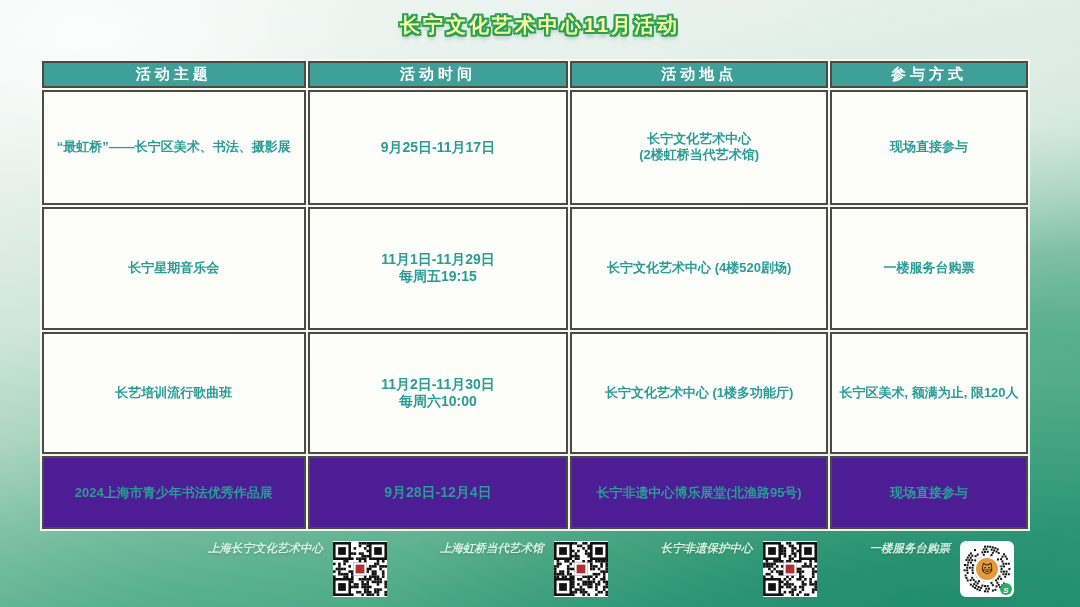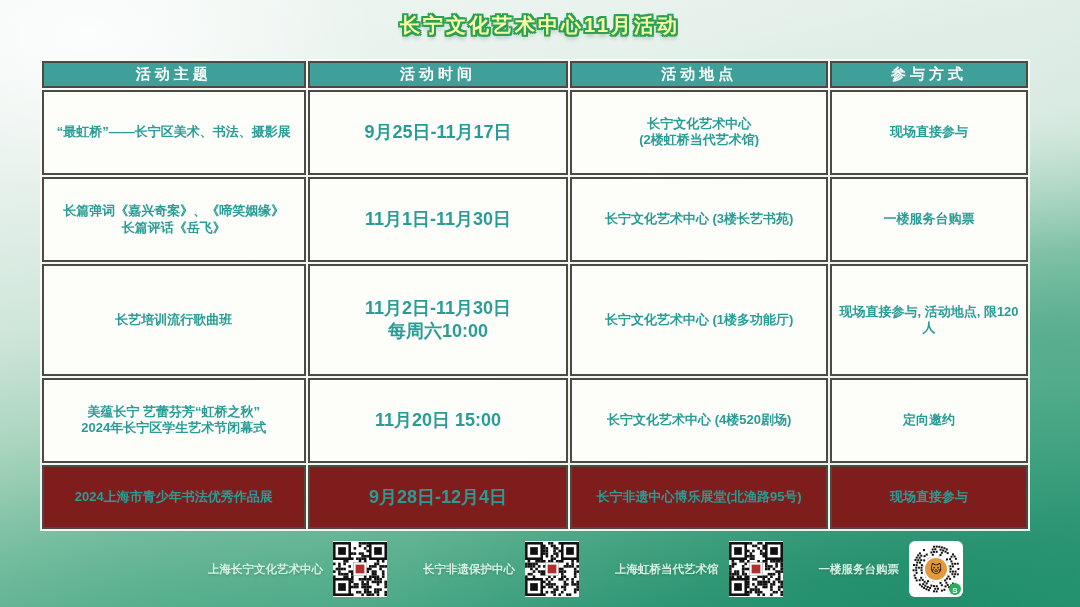--- a/index.html
+++ b/index.html
@@ -43,32 +43,32 @@
     line-height:1.25;
   }
   table.activities th {
     background:#3fa099;
     color:#ffffff;
     font-size:15px;
     letter-spacing:4px;
     height:24px;
     margin-left:28px;
   }
-  table.activities td.time { font-size:18px; }
-  table.activities tr.highlight td { background:#7f1d1d; }
+  table.activities td.time { font-size:14px; }
+  table.activities tr.highlight td { background:#4c1d95; }
   .col-theme  { width:26.9%; }
   .col-time   { width:26.6%; }
   .col-loc    { width:26.3%; }
   .col-method { width:20.2%; }
   .footer {
     position:absolute; left:0; top:536px; width:1080px; height:66px;
     display:flex; align-items:center;
     padding-left:208px;
   }
-  .qr-group { display:flex; align-items:center; margin-right:36px; }
+  .qr-group { display:flex; margin-right:53px;font-style:italic; }
   .qr-group .qr-label {
     color:rgba(228,248,238,.92);
     font-size:11.5px; font-weight:bold;
     margin-right:10px;
     white-space:nowrap;
     text-shadow:0 1px 2px rgba(0,60,40,.25);
   }
   .qr-box { width:54px; height:56px; display:block; }
 </style>
 </head>
@@ -92,36 +92,30 @@
       </tr>
   </thead>
   <tbody id="body-rows">
       <tr>
         <td>“最虹桥”——长宁区美术、书法、摄影展</td>
         <td class="time">9月25日-11月17日</td>
         <td>长宁文化艺术中心<br>(2楼虹桥当代艺术馆)</td>
         <td>现场直接参与</td>
       </tr>
       <tr>
-        <td>长篇弹词《嘉兴奇案》、《啼笑姻缘》<br>长篇评话《岳飞》</td>
-        <td class="time">11月1日-11月30日</td>
-        <td>长宁文化艺术中心 (3楼长艺书苑)</td>
+        <td>长宁星期音乐会</td>
+        <td class="time">11月1日-11月29日<br>每周五19:15</td>
+        <td>长宁文化艺术中心 (4楼520剧场)</td>
         <td>一楼服务台购票</td>
       </tr>
       <tr>
         <td>长艺培训流行歌曲班</td>
         <td class="time">11月2日-11月30日<br>每周六10:00</td>
         <td>长宁文化艺术中心 (1楼多功能厅)</td>
-        <td>现场直接参与, 活动地点, 限120人</td>
-      </tr>
-      <tr>
-        <td>美蕴长宁 艺蕾芬芳“虹桥之秋”<br>2024年长宁区学生艺术节闭幕式</td>
-        <td class="time">11月20日 15:00</td>
-        <td>长宁文化艺术中心 (4楼520剧场)</td>
-        <td>定向邀约</td>
+        <td>长宁区美术, 额满为止, 限120人</td>
       </tr>
       <tr class="highlight">
         <td>2024上海市青少年书法优秀作品展</td>
         <td class="time">9月28日-12月4日</td>
         <td>长宁非遗中心博乐展堂(北渔路95号)</td>
         <td>现场直接参与</td>
       </tr>
     </tbody>
 </table>
 
@@ -248,159 +242,20 @@
         <rect x="41.1" y="49.9" width="2.6" height="2.6" fill="#111"></rect>
         <rect x="43.7" y="49.9" width="2.6" height="2.6" fill="#111"></rect>
         <rect x="51.4" y="49.9" width="2.6" height="2.6" fill="#111"></rect>
         <rect x="18.0" y="52.4" width="2.6" height="2.6" fill="#111"></rect>
         <rect x="28.3" y="52.4" width="2.6" height="2.6" fill="#111"></rect>
         <rect x="33.4" y="52.4" width="2.6" height="2.6" fill="#111"></rect>
         <rect x="36.0" y="52.4" width="2.6" height="2.6" fill="#111"></rect>
         <rect x="38.6" y="52.4" width="2.6" height="2.6" fill="#111"></rect>
         <rect x="43.7" y="52.4" width="2.6" height="2.6" fill="#111"></rect>
         <rect x="51.4" y="52.4" width="2.6" height="2.6" fill="#111"></rect>
-        <rect x="0" y="1" width="18" height="18" fill="#111"></rect>
-        <rect x="2.5714285714285716" y="3.5714285714285716" width="12.857142857142858" height="12.857142857142858" fill="#fff"></rect>
-        <rect x="5.142857142857143" y="6.142857142857143" width="7.714285714285715" height="7.714285714285715" fill="#111"></rect>
-        <rect x="36" y="1" width="18" height="18" fill="#111"></rect>
-        <rect x="38.57142857142857" y="3.5714285714285716" width="12.857142857142858" height="12.857142857142858" fill="#fff"></rect>
-        <rect x="41.142857142857146" y="6.142857142857143" width="7.714285714285715" height="7.714285714285715" fill="#111"></rect>
-        <rect x="0" y="37" width="18" height="18" fill="#111"></rect>
-        <rect x="2.5714285714285716" y="39.57142857142857" width="12.857142857142858" height="12.857142857142858" fill="#fff"></rect>
-        <rect x="5.142857142857143" y="42.142857142857146" width="7.714285714285715" height="7.714285714285715" fill="#111"></rect>
-        <rect x="20.571428571428573" y="21.571428571428573" width="12.857142857142858" height="12.857142857142858" fill="#fff" stroke="#999" stroke-width="0.5"></rect>
-        <rect x="22.628571428571433" y="23.628571428571433" width="8.742857142857144" height="8.742857142857144" fill="#b02f2f"></rect>
-      </svg>
-    </div>
-    <div class="qr-group">
-      <span class="qr-label">长宁非遗保护中心</span>
-      <svg class="qr-box" viewBox="0 0 54 56">
-        <rect width="54" height="56" fill="#fff"></rect>
-        <rect x="23.1" y="1.0" width="2.6" height="2.6" fill="#111"></rect>
-        <rect x="25.7" y="1.0" width="2.6" height="2.6" fill="#111"></rect>
-        <rect x="33.4" y="1.0" width="2.6" height="2.6" fill="#111"></rect>
-        <rect x="18.0" y="3.6" width="2.6" height="2.6" fill="#111"></rect>
-        <rect x="25.7" y="3.6" width="2.6" height="2.6" fill="#111"></rect>
-        <rect x="28.3" y="3.6" width="2.6" height="2.6" fill="#111"></rect>
-        <rect x="18.0" y="6.1" width="2.6" height="2.6" fill="#111"></rect>
-        <rect x="20.6" y="6.1" width="2.6" height="2.6" fill="#111"></rect>
-        <rect x="28.3" y="6.1" width="2.6" height="2.6" fill="#111"></rect>
-        <rect x="30.9" y="6.1" width="2.6" height="2.6" fill="#111"></rect>
-        <rect x="18.0" y="8.7" width="2.6" height="2.6" fill="#111"></rect>
-        <rect x="20.6" y="8.7" width="2.6" height="2.6" fill="#111"></rect>
-        <rect x="28.3" y="8.7" width="2.6" height="2.6" fill="#111"></rect>
-        <rect x="33.4" y="8.7" width="2.6" height="2.6" fill="#111"></rect>
-        <rect x="18.0" y="11.3" width="2.6" height="2.6" fill="#111"></rect>
-        <rect x="20.6" y="11.3" width="2.6" height="2.6" fill="#111"></rect>
-        <rect x="28.3" y="11.3" width="2.6" height="2.6" fill="#111"></rect>
-        <rect x="30.9" y="11.3" width="2.6" height="2.6" fill="#111"></rect>
-        <rect x="20.6" y="13.9" width="2.6" height="2.6" fill="#111"></rect>
-        <rect x="25.7" y="13.9" width="2.6" height="2.6" fill="#111"></rect>
-        <rect x="30.9" y="13.9" width="2.6" height="2.6" fill="#111"></rect>
-        <rect x="25.7" y="16.4" width="2.6" height="2.6" fill="#111"></rect>
-        <rect x="28.3" y="16.4" width="2.6" height="2.6" fill="#111"></rect>
-        <rect x="2.6" y="19.0" width="2.6" height="2.6" fill="#111"></rect>
-        <rect x="10.3" y="19.0" width="2.6" height="2.6" fill="#111"></rect>
-        <rect x="12.9" y="19.0" width="2.6" height="2.6" fill="#111"></rect>
-        <rect x="15.4" y="19.0" width="2.6" height="2.6" fill="#111"></rect>
-        <rect x="18.0" y="19.0" width="2.6" height="2.6" fill="#111"></rect>
-        <rect x="23.1" y="19.0" width="2.6" height="2.6" fill="#111"></rect>
-        <rect x="25.7" y="19.0" width="2.6" height="2.6" fill="#111"></rect>
-        <rect x="30.9" y="19.0" width="2.6" height="2.6" fill="#111"></rect>
-        <rect x="33.4" y="19.0" width="2.6" height="2.6" fill="#111"></rect>
-        <rect x="36.0" y="19.0" width="2.6" height="2.6" fill="#111"></rect>
-        <rect x="46.3" y="19.0" width="2.6" height="2.6" fill="#111"></rect>
-        <rect x="51.4" y="19.0" width="2.6" height="2.6" fill="#111"></rect>
-        <rect x="0.0" y="21.6" width="2.6" height="2.6" fill="#111"></rect>
-        <rect x="2.6" y="21.6" width="2.6" height="2.6" fill="#111"></rect>
-        <rect x="5.1" y="21.6" width="2.6" height="2.6" fill="#111"></rect>
-        <rect x="7.7" y="21.6" width="2.6" height="2.6" fill="#111"></rect>
-        <rect x="10.3" y="21.6" width="2.6" height="2.6" fill="#111"></rect>
-        <rect x="41.1" y="21.6" width="2.6" height="2.6" fill="#111"></rect>
-        <rect x="46.3" y="21.6" width="2.6" height="2.6" fill="#111"></rect>
-        <rect x="0.0" y="24.1" width="2.6" height="2.6" fill="#111"></rect>
-        <rect x="2.6" y="24.1" width="2.6" height="2.6" fill="#111"></rect>
-        <rect x="5.1" y="24.1" width="2.6" height="2.6" fill="#111"></rect>
-        <rect x="7.7" y="24.1" width="2.6" height="2.6" fill="#111"></rect>
-        <rect x="12.9" y="24.1" width="2.6" height="2.6" fill="#111"></rect>
-        <rect x="18.0" y="24.1" width="2.6" height="2.6" fill="#111"></rect>
-        <rect x="38.6" y="24.1" width="2.6" height="2.6" fill="#111"></rect>
-        <rect x="41.1" y="24.1" width="2.6" height="2.6" fill="#111"></rect>
-        <rect x="43.7" y="24.1" width="2.6" height="2.6" fill="#111"></rect>
-        <rect x="46.3" y="24.1" width="2.6" height="2.6" fill="#111"></rect>
-        <rect x="51.4" y="24.1" width="2.6" height="2.6" fill="#111"></rect>
-        <rect x="5.1" y="26.7" width="2.6" height="2.6" fill="#111"></rect>
-        <rect x="10.3" y="26.7" width="2.6" height="2.6" fill="#111"></rect>
-        <rect x="33.4" y="26.7" width="2.6" height="2.6" fill="#111"></rect>
-        <rect x="36.0" y="26.7" width="2.6" height="2.6" fill="#111"></rect>
-        <rect x="48.9" y="26.7" width="2.6" height="2.6" fill="#111"></rect>
-        <rect x="7.7" y="29.3" width="2.6" height="2.6" fill="#111"></rect>
-        <rect x="12.9" y="29.3" width="2.6" height="2.6" fill="#111"></rect>
-        <rect x="15.4" y="29.3" width="2.6" height="2.6" fill="#111"></rect>
-        <rect x="18.0" y="29.3" width="2.6" height="2.6" fill="#111"></rect>
-        <rect x="33.4" y="29.3" width="2.6" height="2.6" fill="#111"></rect>
-        <rect x="36.0" y="29.3" width="2.6" height="2.6" fill="#111"></rect>
-        <rect x="38.6" y="29.3" width="2.6" height="2.6" fill="#111"></rect>
-        <rect x="48.9" y="29.3" width="2.6" height="2.6" fill="#111"></rect>
-        <rect x="51.4" y="29.3" width="2.6" height="2.6" fill="#111"></rect>
-        <rect x="2.6" y="31.9" width="2.6" height="2.6" fill="#111"></rect>
-        <rect x="5.1" y="31.9" width="2.6" height="2.6" fill="#111"></rect>
-        <rect x="15.4" y="31.9" width="2.6" height="2.6" fill="#111"></rect>
-        <rect x="18.0" y="31.9" width="2.6" height="2.6" fill="#111"></rect>
-        <rect x="36.0" y="31.9" width="2.6" height="2.6" fill="#111"></rect>
-        <rect x="48.9" y="31.9" width="2.6" height="2.6" fill="#111"></rect>
-        <rect x="0.0" y="34.4" width="2.6" height="2.6" fill="#111"></rect>
-        <rect x="7.7" y="34.4" width="2.6" height="2.6" fill="#111"></rect>
-        <rect x="23.1" y="34.4" width="2.6" height="2.6" fill="#111"></rect>
-        <rect x="28.3" y="34.4" width="2.6" height="2.6" fill="#111"></rect>
-        <rect x="36.0" y="34.4" width="2.6" height="2.6" fill="#111"></rect>
-        <rect x="38.6" y="34.4" width="2.6" height="2.6" fill="#111"></rect>
-        <rect x="48.9" y="34.4" width="2.6" height="2.6" fill="#111"></rect>
-        <rect x="20.6" y="37.0" width="2.6" height="2.6" fill="#111"></rect>
-        <rect x="25.7" y="37.0" width="2.6" height="2.6" fill="#111"></rect>
-        <rect x="33.4" y="37.0" width="2.6" height="2.6" fill="#111"></rect>
-        <rect x="36.0" y="37.0" width="2.6" height="2.6" fill="#111"></rect>
-        <rect x="41.1" y="37.0" width="2.6" height="2.6" fill="#111"></rect>
-        <rect x="46.3" y="37.0" width="2.6" height="2.6" fill="#111"></rect>
-        <rect x="18.0" y="39.6" width="2.6" height="2.6" fill="#111"></rect>
-        <rect x="23.1" y="39.6" width="2.6" height="2.6" fill="#111"></rect>
-        <rect x="38.6" y="39.6" width="2.6" height="2.6" fill="#111"></rect>
-        <rect x="46.3" y="39.6" width="2.6" height="2.6" fill="#111"></rect>
-        <rect x="51.4" y="39.6" width="2.6" height="2.6" fill="#111"></rect>
-        <rect x="20.6" y="42.1" width="2.6" height="2.6" fill="#111"></rect>
-        <rect x="23.1" y="42.1" width="2.6" height="2.6" fill="#111"></rect>
-        <rect x="25.7" y="42.1" width="2.6" height="2.6" fill="#111"></rect>
-        <rect x="28.3" y="42.1" width="2.6" height="2.6" fill="#111"></rect>
-        <rect x="38.6" y="42.1" width="2.6" height="2.6" fill="#111"></rect>
-        <rect x="41.1" y="42.1" width="2.6" height="2.6" fill="#111"></rect>
-        <rect x="46.3" y="42.1" width="2.6" height="2.6" fill="#111"></rect>
-        <rect x="48.9" y="42.1" width="2.6" height="2.6" fill="#111"></rect>
-        <rect x="51.4" y="42.1" width="2.6" height="2.6" fill="#111"></rect>
-        <rect x="18.0" y="44.7" width="2.6" height="2.6" fill="#111"></rect>
-        <rect x="23.1" y="44.7" width="2.6" height="2.6" fill="#111"></rect>
-        <rect x="25.7" y="44.7" width="2.6" height="2.6" fill="#111"></rect>
-        <rect x="30.9" y="44.7" width="2.6" height="2.6" fill="#111"></rect>
-        <rect x="36.0" y="44.7" width="2.6" height="2.6" fill="#111"></rect>
-        <rect x="38.6" y="44.7" width="2.6" height="2.6" fill="#111"></rect>
-        <rect x="51.4" y="44.7" width="2.6" height="2.6" fill="#111"></rect>
-        <rect x="28.3" y="47.3" width="2.6" height="2.6" fill="#111"></rect>
-        <rect x="30.9" y="47.3" width="2.6" height="2.6" fill="#111"></rect>
-        <rect x="38.6" y="47.3" width="2.6" height="2.6" fill="#111"></rect>
-        <rect x="48.9" y="47.3" width="2.6" height="2.6" fill="#111"></rect>
-        <rect x="51.4" y="47.3" width="2.6" height="2.6" fill="#111"></rect>
-        <rect x="20.6" y="49.9" width="2.6" height="2.6" fill="#111"></rect>
-        <rect x="25.7" y="49.9" width="2.6" height="2.6" fill="#111"></rect>
-        <rect x="28.3" y="49.9" width="2.6" height="2.6" fill="#111"></rect>
-        <rect x="36.0" y="49.9" width="2.6" height="2.6" fill="#111"></rect>
-        <rect x="48.9" y="49.9" width="2.6" height="2.6" fill="#111"></rect>
-        <rect x="18.0" y="52.4" width="2.6" height="2.6" fill="#111"></rect>
-        <rect x="28.3" y="52.4" width="2.6" height="2.6" fill="#111"></rect>
-        <rect x="33.4" y="52.4" width="2.6" height="2.6" fill="#111"></rect>
-        <rect x="41.1" y="52.4" width="2.6" height="2.6" fill="#111"></rect>
-        <rect x="43.7" y="52.4" width="2.6" height="2.6" fill="#111"></rect>
         <rect x="0" y="1" width="18" height="18" fill="#111"></rect>
         <rect x="2.5714285714285716" y="3.5714285714285716" width="12.857142857142858" height="12.857142857142858" fill="#fff"></rect>
         <rect x="5.142857142857143" y="6.142857142857143" width="7.714285714285715" height="7.714285714285715" fill="#111"></rect>
         <rect x="36" y="1" width="18" height="18" fill="#111"></rect>
         <rect x="38.57142857142857" y="3.5714285714285716" width="12.857142857142858" height="12.857142857142858" fill="#fff"></rect>
         <rect x="41.142857142857146" y="6.142857142857143" width="7.714285714285715" height="7.714285714285715" fill="#111"></rect>
         <rect x="0" y="37" width="18" height="18" fill="#111"></rect>
         <rect x="2.5714285714285716" y="39.57142857142857" width="12.857142857142858" height="12.857142857142858" fill="#fff"></rect>
         <rect x="5.142857142857143" y="42.142857142857146" width="7.714285714285715" height="7.714285714285715" fill="#111"></rect>
         <rect x="20.571428571428573" y="21.571428571428573" width="12.857142857142858" height="12.857142857142858" fill="#fff" stroke="#999" stroke-width="0.5"></rect>
@@ -553,20 +408,159 @@
         <rect x="38.57142857142857" y="3.5714285714285716" width="12.857142857142858" height="12.857142857142858" fill="#fff"></rect>
         <rect x="41.142857142857146" y="6.142857142857143" width="7.714285714285715" height="7.714285714285715" fill="#111"></rect>
         <rect x="0" y="37" width="18" height="18" fill="#111"></rect>
         <rect x="2.5714285714285716" y="39.57142857142857" width="12.857142857142858" height="12.857142857142858" fill="#fff"></rect>
         <rect x="5.142857142857143" y="42.142857142857146" width="7.714285714285715" height="7.714285714285715" fill="#111"></rect>
         <rect x="20.571428571428573" y="21.571428571428573" width="12.857142857142858" height="12.857142857142858" fill="#fff" stroke="#999" stroke-width="0.5"></rect>
         <rect x="22.628571428571433" y="23.628571428571433" width="8.742857142857144" height="8.742857142857144" fill="#b02f2f"></rect>
       </svg>
     </div>
     <div class="qr-group">
+      <span class="qr-label">长宁非遗保护中心</span>
+      <svg class="qr-box" viewBox="0 0 54 56">
+        <rect width="54" height="56" fill="#fff"></rect>
+        <rect x="23.1" y="1.0" width="2.6" height="2.6" fill="#111"></rect>
+        <rect x="25.7" y="1.0" width="2.6" height="2.6" fill="#111"></rect>
+        <rect x="33.4" y="1.0" width="2.6" height="2.6" fill="#111"></rect>
+        <rect x="18.0" y="3.6" width="2.6" height="2.6" fill="#111"></rect>
+        <rect x="25.7" y="3.6" width="2.6" height="2.6" fill="#111"></rect>
+        <rect x="28.3" y="3.6" width="2.6" height="2.6" fill="#111"></rect>
+        <rect x="18.0" y="6.1" width="2.6" height="2.6" fill="#111"></rect>
+        <rect x="20.6" y="6.1" width="2.6" height="2.6" fill="#111"></rect>
+        <rect x="28.3" y="6.1" width="2.6" height="2.6" fill="#111"></rect>
+        <rect x="30.9" y="6.1" width="2.6" height="2.6" fill="#111"></rect>
+        <rect x="18.0" y="8.7" width="2.6" height="2.6" fill="#111"></rect>
+        <rect x="20.6" y="8.7" width="2.6" height="2.6" fill="#111"></rect>
+        <rect x="28.3" y="8.7" width="2.6" height="2.6" fill="#111"></rect>
+        <rect x="33.4" y="8.7" width="2.6" height="2.6" fill="#111"></rect>
+        <rect x="18.0" y="11.3" width="2.6" height="2.6" fill="#111"></rect>
+        <rect x="20.6" y="11.3" width="2.6" height="2.6" fill="#111"></rect>
+        <rect x="28.3" y="11.3" width="2.6" height="2.6" fill="#111"></rect>
+        <rect x="30.9" y="11.3" width="2.6" height="2.6" fill="#111"></rect>
+        <rect x="20.6" y="13.9" width="2.6" height="2.6" fill="#111"></rect>
+        <rect x="25.7" y="13.9" width="2.6" height="2.6" fill="#111"></rect>
+        <rect x="30.9" y="13.9" width="2.6" height="2.6" fill="#111"></rect>
+        <rect x="25.7" y="16.4" width="2.6" height="2.6" fill="#111"></rect>
+        <rect x="28.3" y="16.4" width="2.6" height="2.6" fill="#111"></rect>
+        <rect x="2.6" y="19.0" width="2.6" height="2.6" fill="#111"></rect>
+        <rect x="10.3" y="19.0" width="2.6" height="2.6" fill="#111"></rect>
+        <rect x="12.9" y="19.0" width="2.6" height="2.6" fill="#111"></rect>
+        <rect x="15.4" y="19.0" width="2.6" height="2.6" fill="#111"></rect>
+        <rect x="18.0" y="19.0" width="2.6" height="2.6" fill="#111"></rect>
+        <rect x="23.1" y="19.0" width="2.6" height="2.6" fill="#111"></rect>
+        <rect x="25.7" y="19.0" width="2.6" height="2.6" fill="#111"></rect>
+        <rect x="30.9" y="19.0" width="2.6" height="2.6" fill="#111"></rect>
+        <rect x="33.4" y="19.0" width="2.6" height="2.6" fill="#111"></rect>
+        <rect x="36.0" y="19.0" width="2.6" height="2.6" fill="#111"></rect>
+        <rect x="46.3" y="19.0" width="2.6" height="2.6" fill="#111"></rect>
+        <rect x="51.4" y="19.0" width="2.6" height="2.6" fill="#111"></rect>
+        <rect x="0.0" y="21.6" width="2.6" height="2.6" fill="#111"></rect>
+        <rect x="2.6" y="21.6" width="2.6" height="2.6" fill="#111"></rect>
+        <rect x="5.1" y="21.6" width="2.6" height="2.6" fill="#111"></rect>
+        <rect x="7.7" y="21.6" width="2.6" height="2.6" fill="#111"></rect>
+        <rect x="10.3" y="21.6" width="2.6" height="2.6" fill="#111"></rect>
+        <rect x="41.1" y="21.6" width="2.6" height="2.6" fill="#111"></rect>
+        <rect x="46.3" y="21.6" width="2.6" height="2.6" fill="#111"></rect>
+        <rect x="0.0" y="24.1" width="2.6" height="2.6" fill="#111"></rect>
+        <rect x="2.6" y="24.1" width="2.6" height="2.6" fill="#111"></rect>
+        <rect x="5.1" y="24.1" width="2.6" height="2.6" fill="#111"></rect>
+        <rect x="7.7" y="24.1" width="2.6" height="2.6" fill="#111"></rect>
+        <rect x="12.9" y="24.1" width="2.6" height="2.6" fill="#111"></rect>
+        <rect x="18.0" y="24.1" width="2.6" height="2.6" fill="#111"></rect>
+        <rect x="38.6" y="24.1" width="2.6" height="2.6" fill="#111"></rect>
+        <rect x="41.1" y="24.1" width="2.6" height="2.6" fill="#111"></rect>
+        <rect x="43.7" y="24.1" width="2.6" height="2.6" fill="#111"></rect>
+        <rect x="46.3" y="24.1" width="2.6" height="2.6" fill="#111"></rect>
+        <rect x="51.4" y="24.1" width="2.6" height="2.6" fill="#111"></rect>
+        <rect x="5.1" y="26.7" width="2.6" height="2.6" fill="#111"></rect>
+        <rect x="10.3" y="26.7" width="2.6" height="2.6" fill="#111"></rect>
+        <rect x="33.4" y="26.7" width="2.6" height="2.6" fill="#111"></rect>
+        <rect x="36.0" y="26.7" width="2.6" height="2.6" fill="#111"></rect>
+        <rect x="48.9" y="26.7" width="2.6" height="2.6" fill="#111"></rect>
+        <rect x="7.7" y="29.3" width="2.6" height="2.6" fill="#111"></rect>
+        <rect x="12.9" y="29.3" width="2.6" height="2.6" fill="#111"></rect>
+        <rect x="15.4" y="29.3" width="2.6" height="2.6" fill="#111"></rect>
+        <rect x="18.0" y="29.3" width="2.6" height="2.6" fill="#111"></rect>
+        <rect x="33.4" y="29.3" width="2.6" height="2.6" fill="#111"></rect>
+        <rect x="36.0" y="29.3" width="2.6" height="2.6" fill="#111"></rect>
+        <rect x="38.6" y="29.3" width="2.6" height="2.6" fill="#111"></rect>
+        <rect x="48.9" y="29.3" width="2.6" height="2.6" fill="#111"></rect>
+        <rect x="51.4" y="29.3" width="2.6" height="2.6" fill="#111"></rect>
+        <rect x="2.6" y="31.9" width="2.6" height="2.6" fill="#111"></rect>
+        <rect x="5.1" y="31.9" width="2.6" height="2.6" fill="#111"></rect>
+        <rect x="15.4" y="31.9" width="2.6" height="2.6" fill="#111"></rect>
+        <rect x="18.0" y="31.9" width="2.6" height="2.6" fill="#111"></rect>
+        <rect x="36.0" y="31.9" width="2.6" height="2.6" fill="#111"></rect>
+        <rect x="48.9" y="31.9" width="2.6" height="2.6" fill="#111"></rect>
+        <rect x="0.0" y="34.4" width="2.6" height="2.6" fill="#111"></rect>
+        <rect x="7.7" y="34.4" width="2.6" height="2.6" fill="#111"></rect>
+        <rect x="23.1" y="34.4" width="2.6" height="2.6" fill="#111"></rect>
+        <rect x="28.3" y="34.4" width="2.6" height="2.6" fill="#111"></rect>
+        <rect x="36.0" y="34.4" width="2.6" height="2.6" fill="#111"></rect>
+        <rect x="38.6" y="34.4" width="2.6" height="2.6" fill="#111"></rect>
+        <rect x="48.9" y="34.4" width="2.6" height="2.6" fill="#111"></rect>
+        <rect x="20.6" y="37.0" width="2.6" height="2.6" fill="#111"></rect>
+        <rect x="25.7" y="37.0" width="2.6" height="2.6" fill="#111"></rect>
+        <rect x="33.4" y="37.0" width="2.6" height="2.6" fill="#111"></rect>
+        <rect x="36.0" y="37.0" width="2.6" height="2.6" fill="#111"></rect>
+        <rect x="41.1" y="37.0" width="2.6" height="2.6" fill="#111"></rect>
+        <rect x="46.3" y="37.0" width="2.6" height="2.6" fill="#111"></rect>
+        <rect x="18.0" y="39.6" width="2.6" height="2.6" fill="#111"></rect>
+        <rect x="23.1" y="39.6" width="2.6" height="2.6" fill="#111"></rect>
+        <rect x="38.6" y="39.6" width="2.6" height="2.6" fill="#111"></rect>
+        <rect x="46.3" y="39.6" width="2.6" height="2.6" fill="#111"></rect>
+        <rect x="51.4" y="39.6" width="2.6" height="2.6" fill="#111"></rect>
+        <rect x="20.6" y="42.1" width="2.6" height="2.6" fill="#111"></rect>
+        <rect x="23.1" y="42.1" width="2.6" height="2.6" fill="#111"></rect>
+        <rect x="25.7" y="42.1" width="2.6" height="2.6" fill="#111"></rect>
+        <rect x="28.3" y="42.1" width="2.6" height="2.6" fill="#111"></rect>
+        <rect x="38.6" y="42.1" width="2.6" height="2.6" fill="#111"></rect>
+        <rect x="41.1" y="42.1" width="2.6" height="2.6" fill="#111"></rect>
+        <rect x="46.3" y="42.1" width="2.6" height="2.6" fill="#111"></rect>
+        <rect x="48.9" y="42.1" width="2.6" height="2.6" fill="#111"></rect>
+        <rect x="51.4" y="42.1" width="2.6" height="2.6" fill="#111"></rect>
+        <rect x="18.0" y="44.7" width="2.6" height="2.6" fill="#111"></rect>
+        <rect x="23.1" y="44.7" width="2.6" height="2.6" fill="#111"></rect>
+        <rect x="25.7" y="44.7" width="2.6" height="2.6" fill="#111"></rect>
+        <rect x="30.9" y="44.7" width="2.6" height="2.6" fill="#111"></rect>
+        <rect x="36.0" y="44.7" width="2.6" height="2.6" fill="#111"></rect>
+        <rect x="38.6" y="44.7" width="2.6" height="2.6" fill="#111"></rect>
+        <rect x="51.4" y="44.7" width="2.6" height="2.6" fill="#111"></rect>
+        <rect x="28.3" y="47.3" width="2.6" height="2.6" fill="#111"></rect>
+        <rect x="30.9" y="47.3" width="2.6" height="2.6" fill="#111"></rect>
+        <rect x="38.6" y="47.3" width="2.6" height="2.6" fill="#111"></rect>
+        <rect x="48.9" y="47.3" width="2.6" height="2.6" fill="#111"></rect>
+        <rect x="51.4" y="47.3" width="2.6" height="2.6" fill="#111"></rect>
+        <rect x="20.6" y="49.9" width="2.6" height="2.6" fill="#111"></rect>
+        <rect x="25.7" y="49.9" width="2.6" height="2.6" fill="#111"></rect>
+        <rect x="28.3" y="49.9" width="2.6" height="2.6" fill="#111"></rect>
+        <rect x="36.0" y="49.9" width="2.6" height="2.6" fill="#111"></rect>
+        <rect x="48.9" y="49.9" width="2.6" height="2.6" fill="#111"></rect>
+        <rect x="18.0" y="52.4" width="2.6" height="2.6" fill="#111"></rect>
+        <rect x="28.3" y="52.4" width="2.6" height="2.6" fill="#111"></rect>
+        <rect x="33.4" y="52.4" width="2.6" height="2.6" fill="#111"></rect>
+        <rect x="41.1" y="52.4" width="2.6" height="2.6" fill="#111"></rect>
+        <rect x="43.7" y="52.4" width="2.6" height="2.6" fill="#111"></rect>
+        <rect x="0" y="1" width="18" height="18" fill="#111"></rect>
+        <rect x="2.5714285714285716" y="3.5714285714285716" width="12.857142857142858" height="12.857142857142858" fill="#fff"></rect>
+        <rect x="5.142857142857143" y="6.142857142857143" width="7.714285714285715" height="7.714285714285715" fill="#111"></rect>
+        <rect x="36" y="1" width="18" height="18" fill="#111"></rect>
+        <rect x="38.57142857142857" y="3.5714285714285716" width="12.857142857142858" height="12.857142857142858" fill="#fff"></rect>
+        <rect x="41.142857142857146" y="6.142857142857143" width="7.714285714285715" height="7.714285714285715" fill="#111"></rect>
+        <rect x="0" y="37" width="18" height="18" fill="#111"></rect>
+        <rect x="2.5714285714285716" y="39.57142857142857" width="12.857142857142858" height="12.857142857142858" fill="#fff"></rect>
+        <rect x="5.142857142857143" y="42.142857142857146" width="7.714285714285715" height="7.714285714285715" fill="#111"></rect>
+        <rect x="20.571428571428573" y="21.571428571428573" width="12.857142857142858" height="12.857142857142858" fill="#fff" stroke="#999" stroke-width="0.5"></rect>
+        <rect x="22.628571428571433" y="23.628571428571433" width="8.742857142857144" height="8.742857142857144" fill="#b02f2f"></rect>
+      </svg>
+    </div>
+    <div class="qr-group">
       <span class="qr-label">一楼服务台购票</span>
       <svg class="qr-box" viewBox="0 0 54 56">
         <rect width="54" height="56" rx="6" fill="#fff"></rect>
         <rect x="36.8" y="32.2" width="2" height="2" fill="#111"></rect>
         <rect x="31.2" y="37.8" width="2" height="2" fill="#111"></rect>
         <rect x="23.3" y="38.7" width="2" height="2" fill="#111"></rect>
         <rect x="16.6" y="34.5" width="2" height="2" fill="#111"></rect>
         <rect x="15.2" y="32.2" width="2" height="2" fill="#111"></rect>
         <rect x="14.0" y="27.0" width="2" height="2" fill="#111"></rect>
         <rect x="14.3" y="24.3" width="2" height="2" fill="#111"></rect>

